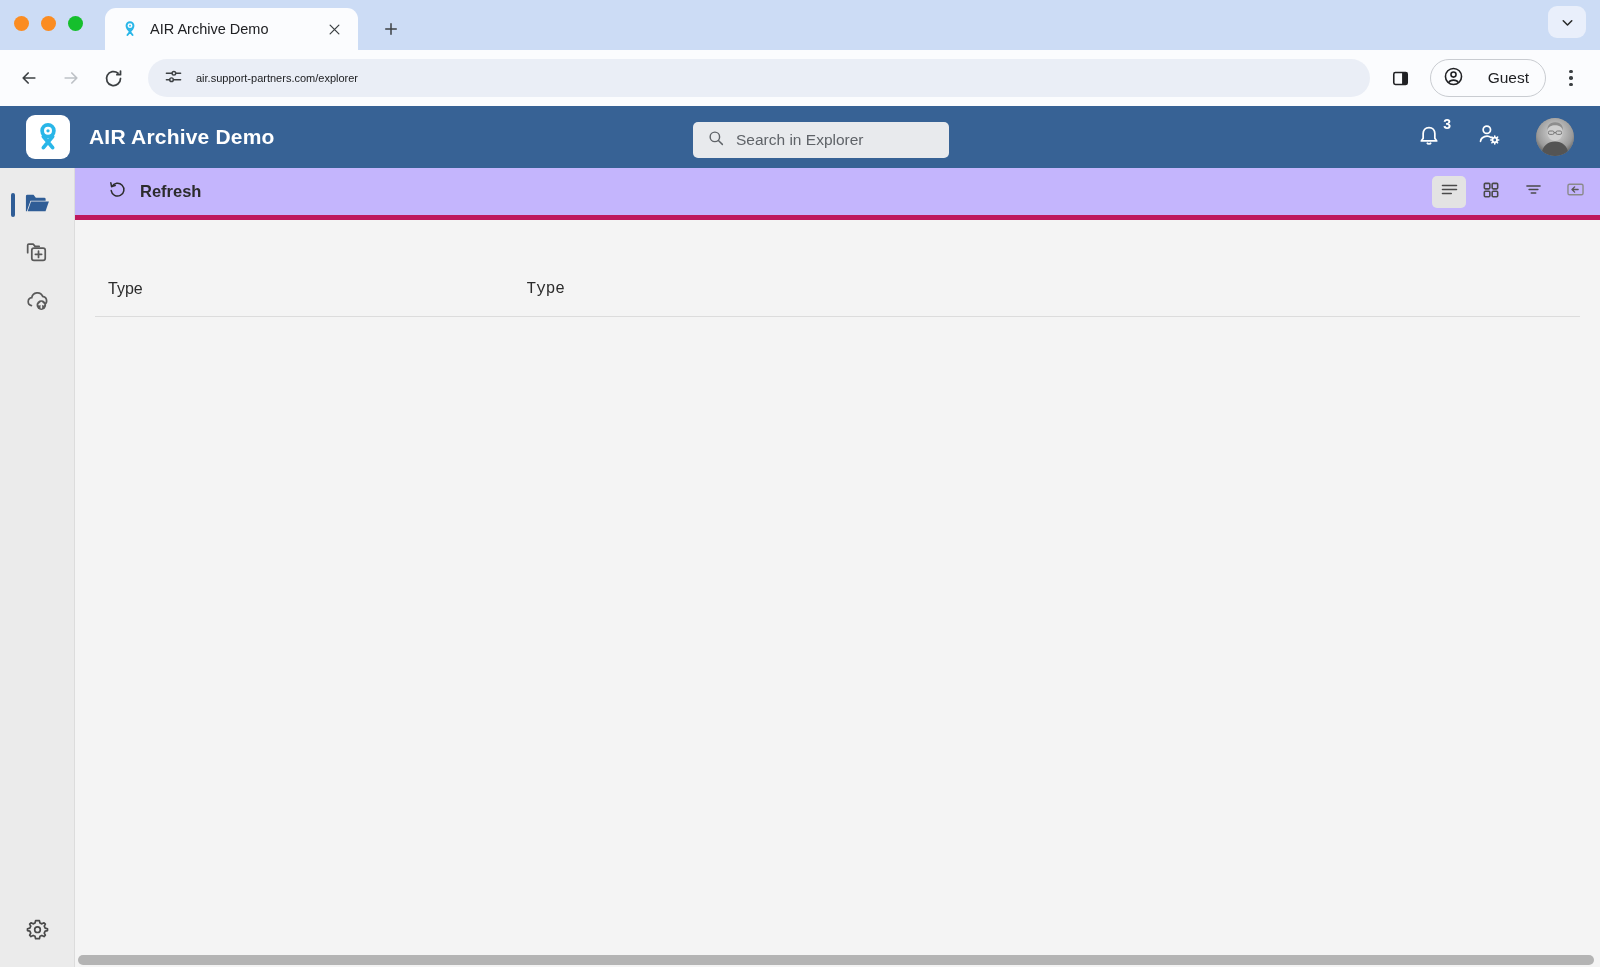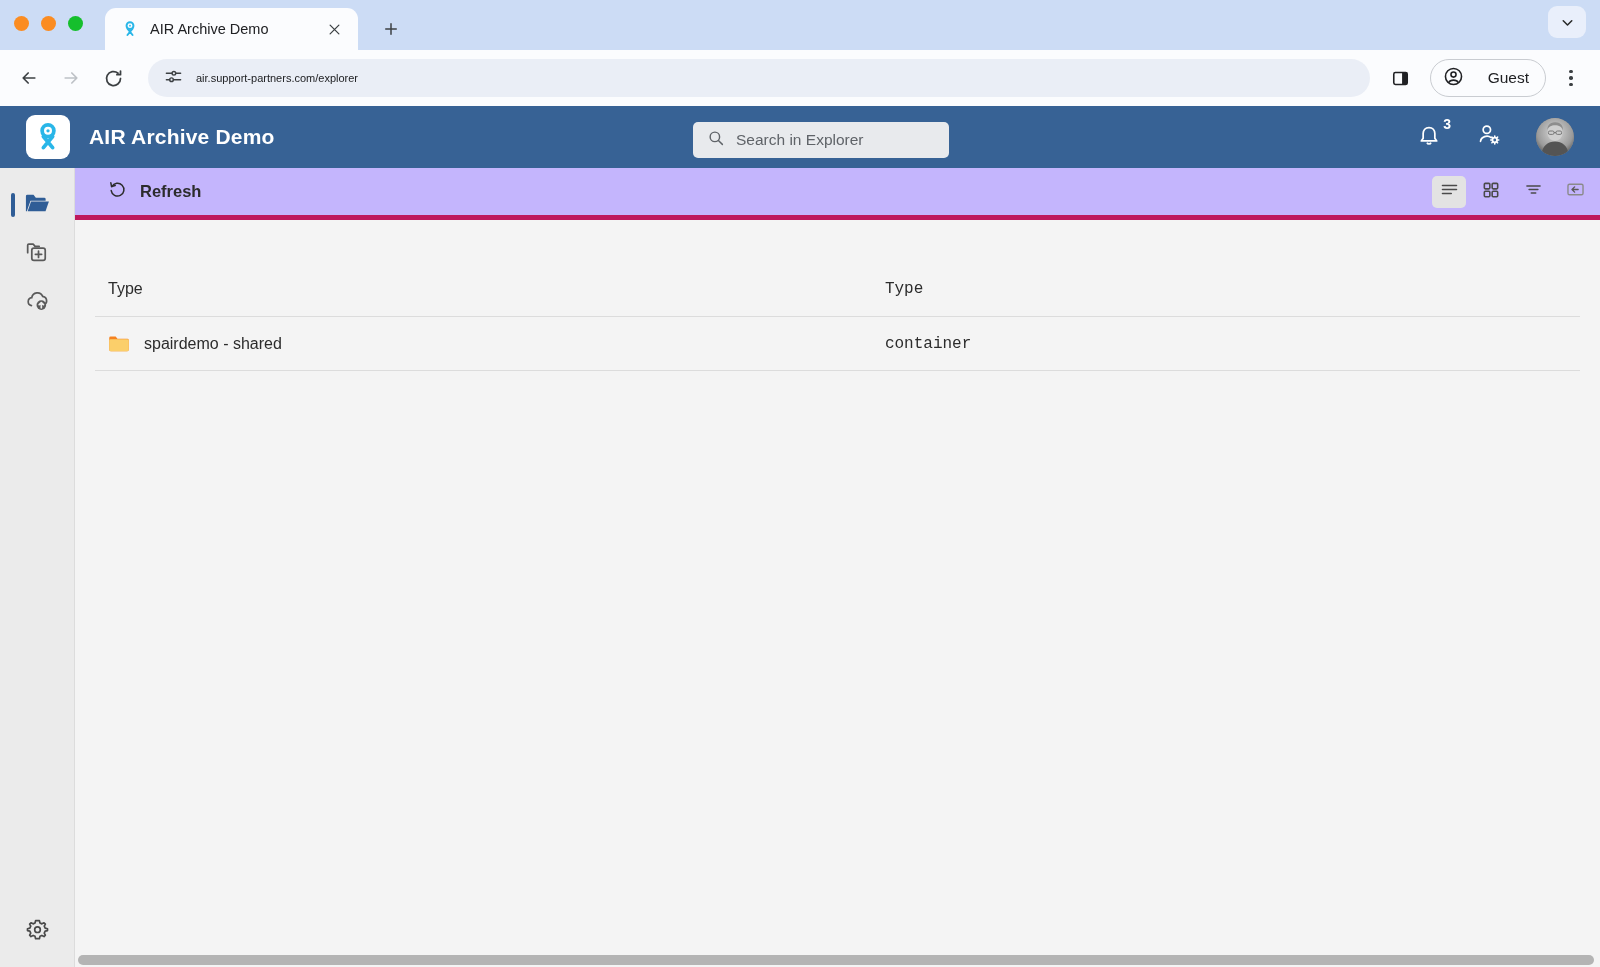--- a/index.html
+++ b/index.html
@@ -457,34 +457,20 @@
 
         <div class="table-area">
           <table class="files">
             <thead>
               <tr>
                 <th>Type</th>
                 <th class="type-col">Type</th>
               </tr>
             </thead>
             <tbody>
-              <tr>
-                <td>
-                  <span class="cell-title">
-                    <span class="folder-icon">
-                      <svg viewBox="0 0 24 21" width="22" height="19">
-                        <path d="M1.2 4.3 A1.6 1.6 0 0 1 2.8 2.7 H8.3 L10.3 5.3 H21.2 A1.6 1.6 0 0 1 22.8 6.9 V17.4 A1.6 1.6 0 0 1 21.2 19 H2.8 A1.6 1.6 0 0 1 1.2 17.4 Z" fill="#f58220"></path>
-                        <path d="M1.2 7.3 A1.6 1.6 0 0 1 2.8 5.7 H21.2 A1.6 1.6 0 0 1 22.8 7.3 V17.4 A1.6 1.6 0 0 1 21.2 19 H2.8 A1.6 1.6 0 0 1 1.2 17.4 Z" fill="#fbcf6a"></path>
-                      </svg>
-                    </span>
-                    <span>spairdemo - shared</span>
-                  </span>
-                </td>
-                <td class="type-col">container</td>
-              </tr>
             </tbody>
           </table>
 
           <div class="hscroll-track">
             <div class="hscroll-thumb"></div>
           </div>
         </div>
 
       </div>
     </div>

